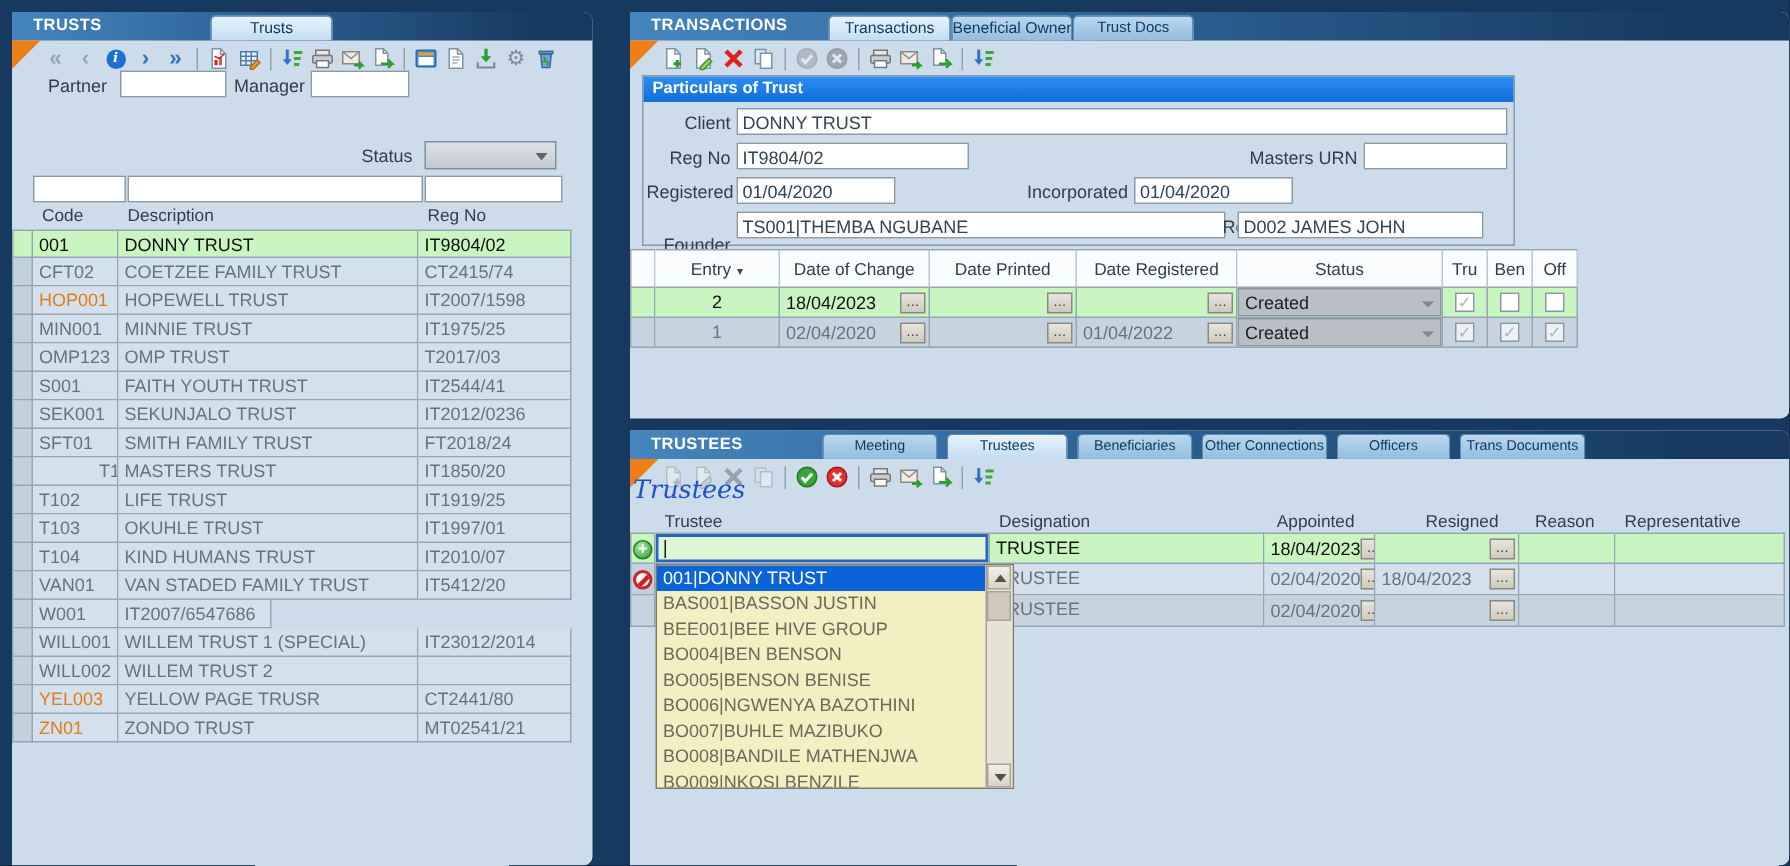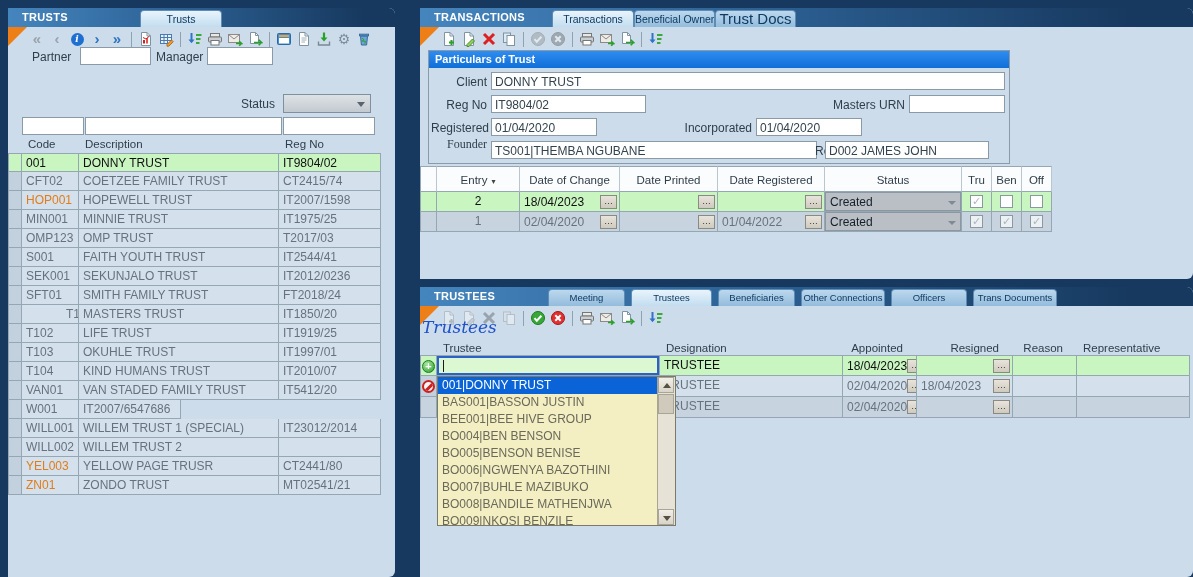--- a/index.html
+++ b/index.html
@@ -342,21 +342,21 @@
       </div>
   </section>
 
   <section class="panel" style="left:420px;top:8px;width:773px;height:271px;">
     <div class="band">
       <span class="band-title">TRANSACTIONS</span>
     </div>
     <div class="tabs" style="left:132px;">
         <span class="tab active" style="width: 82px; font-size: 10.5px;">Transactions</span>
         <span class="tab" style="width: 81px; font-size: 10.5px;">Beneficial Owner...</span>
-        <span class="tab" style="width: 81px; font-size: 15px;">Trust Docs</span>
+        <span class="tab" style="width: 81px; font-size: 10px;">Trust Docs</span>
       </div>
     <div class="corner"></div>
     <div class="toolbar" style="left:20px;top:21px;">
         <span class="icon">
           <svg viewBox="0 0 16 16" width="16" height="16" xmlns="http://www.w3.org/2000/svg">
             <path d="M3.5 1.5h5.5l3.5 3.5v9.5h-9z" fill="#fff" stroke="#7f93a2"></path>
             <path d="M9 1.5v3.5h3.5" fill="none" stroke="#7f93a2"></path>
             <path d="M10.5 9v5M8 11.5h5" stroke="#2aa02a" stroke-width="2"></path>
           </svg>
         </span>
@@ -430,21 +430,21 @@
       <span class="lbl r" style="left:2px;top:24px;width:56px;">Client</span>
       <input class="tbx" style="left: 62px; top: 21px; width: 514px;" value="DONNY TRUST">
       <span class="lbl r" style="left:2px;top:47px;width:56px;">Reg No</span>
       <input class="tbx" style="left: 62px; top: 44px; width: 155px;" value="IT9804/02">
       <span class="lbl r" style="left:390px;top:47px;width:86px;">Masters URN</span>
       <input class="tbx" style="left: 480px; top: 44px; width: 96px;" value="">
       <span class="lbl r" style="left:2px;top:70px;width:56px;">Registered</span>
       <input class="tbx" style="left: 62px; top: 67px; width: 106px;" value="01/04/2020">
       <span class="lbl r" style="left:237px;top:70px;width:86px;">Incorporated</span>
       <input class="tbx" style="left: 327px; top: 67px; width: 106px;" value="01/04/2020">
-      <span class="lbl r" style="left:2px;top:86px;width:56px;font-family:Liberation Serif, serif;">Founder</span>
+      <span class="lbl r" style="left:2px;top:105px;width:56px;">Founder</span>
       <input class="tbx" style="left: 62px; top: 90px; width: 326px;" value="TS001|THEMBA NGUBANE">
       <span class="lbl r" style="left:380px;top:93px;width:28px;">Rep</span>
       <input class="tbx" style="left: 396px; top: 90px; width: 164px;" value="D002 JAMES JOHN">
     </div>
 
     <div class="thead" style="left:0;top:158px;width:632px;height:26px;" id="trans-head">
         <span class="hc white" style="width: 17px; height: 26px;"><span></span></span>
         <span class="hc white" style="width: 83px; height: 26px;"><span>Entry</span><span style="font-size: 8px; color: rgb(68, 68, 68); margin-left: 4px;">▾</span></span>
         <span class="hc white" style="width: 100px; height: 26px;"><span>Date of Change</span></span>
         <span class="hc white" style="width: 98px; height: 26px;"><span>Date Printed</span></span>

